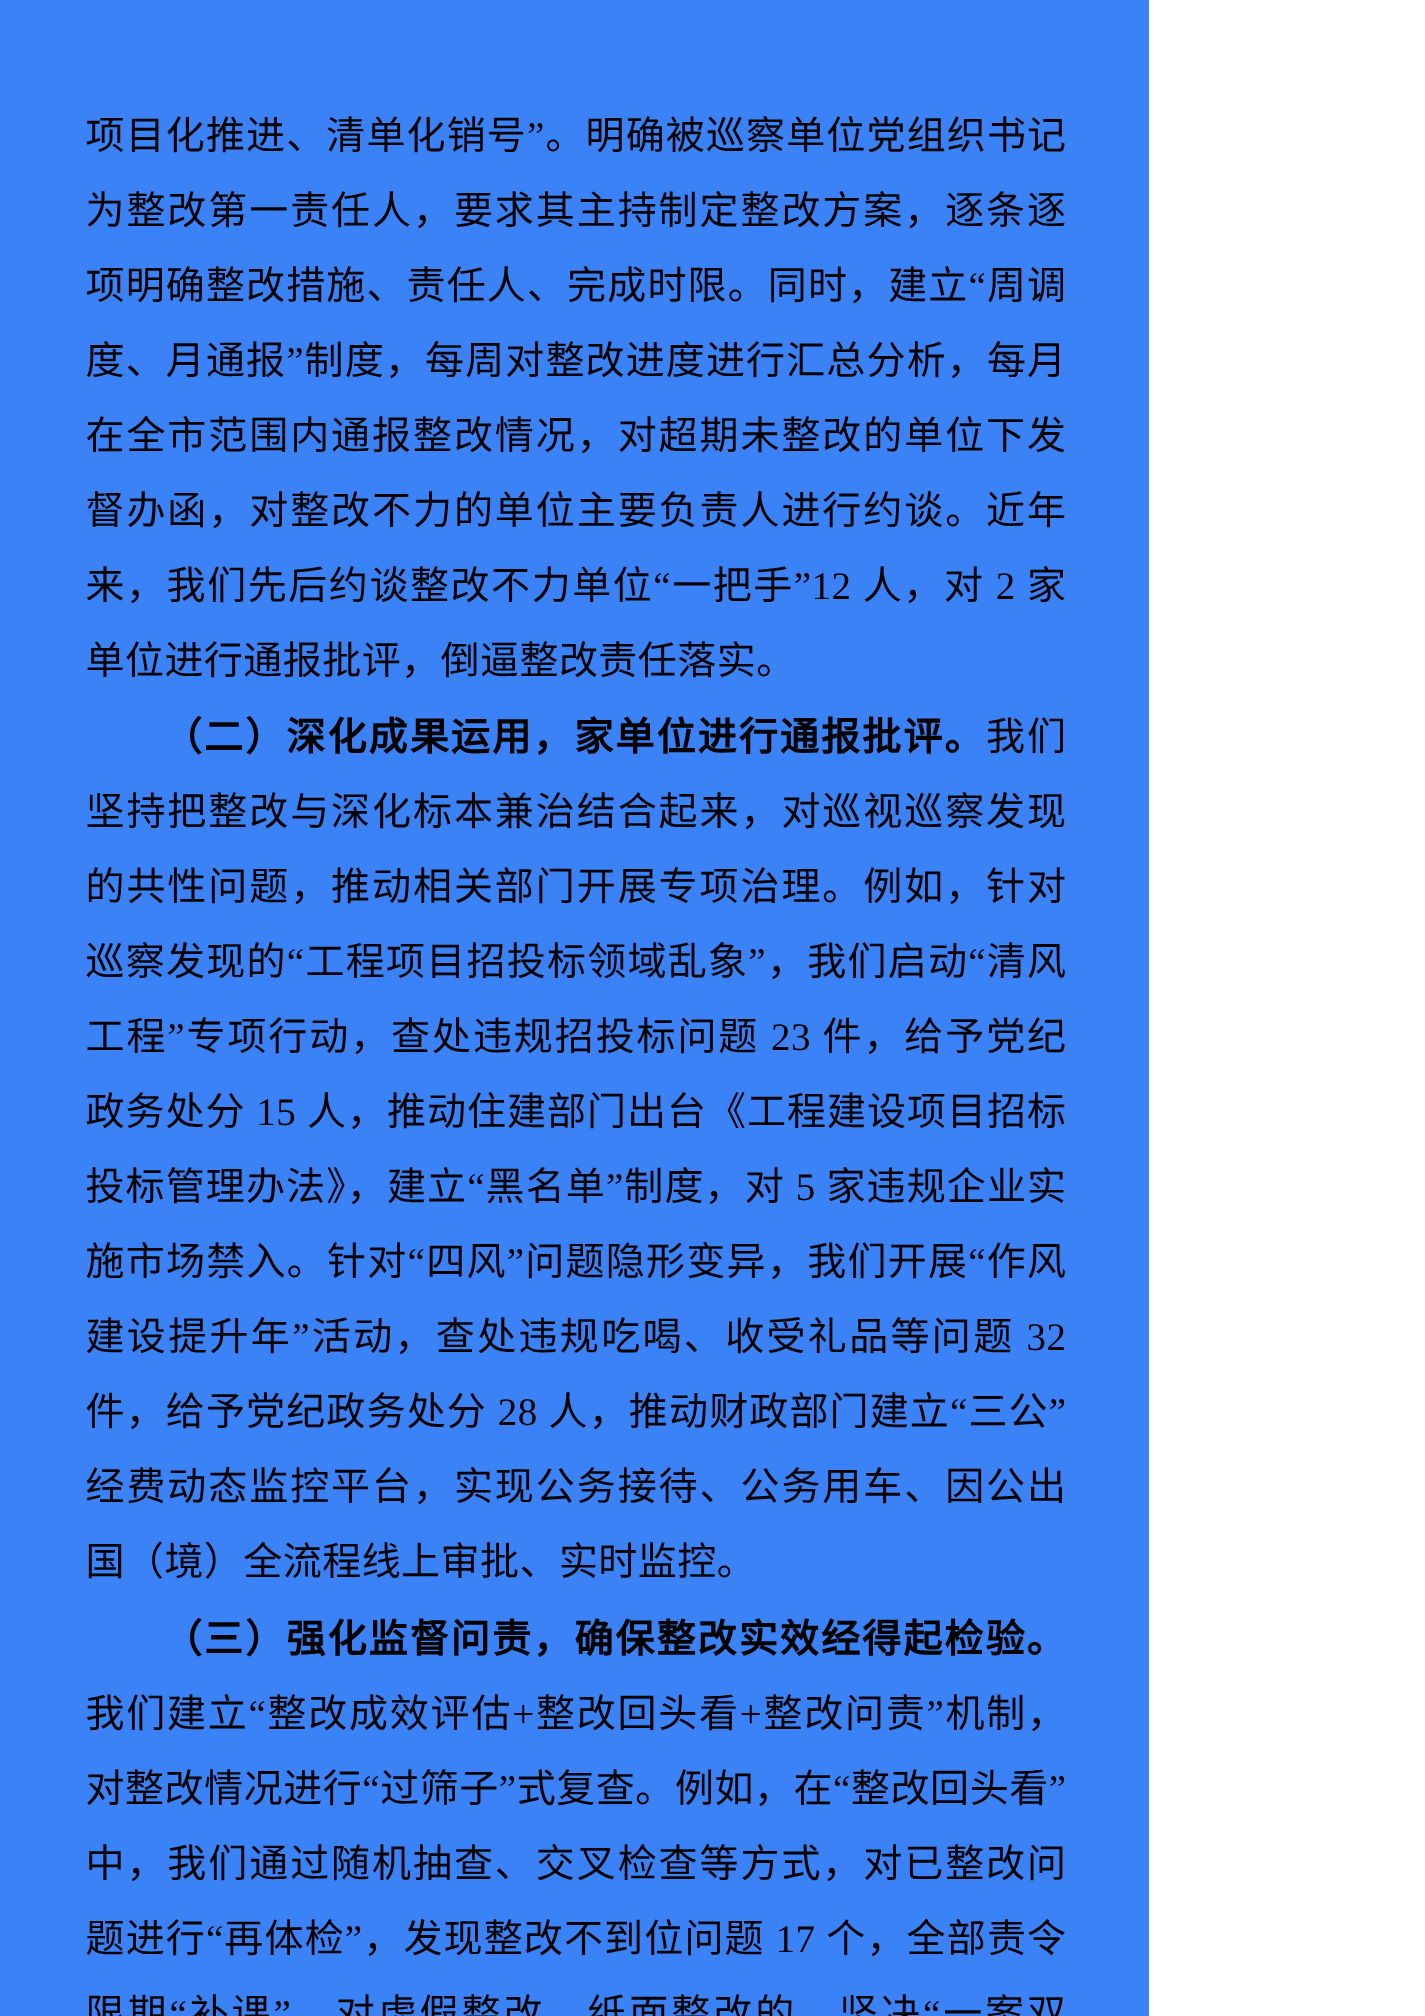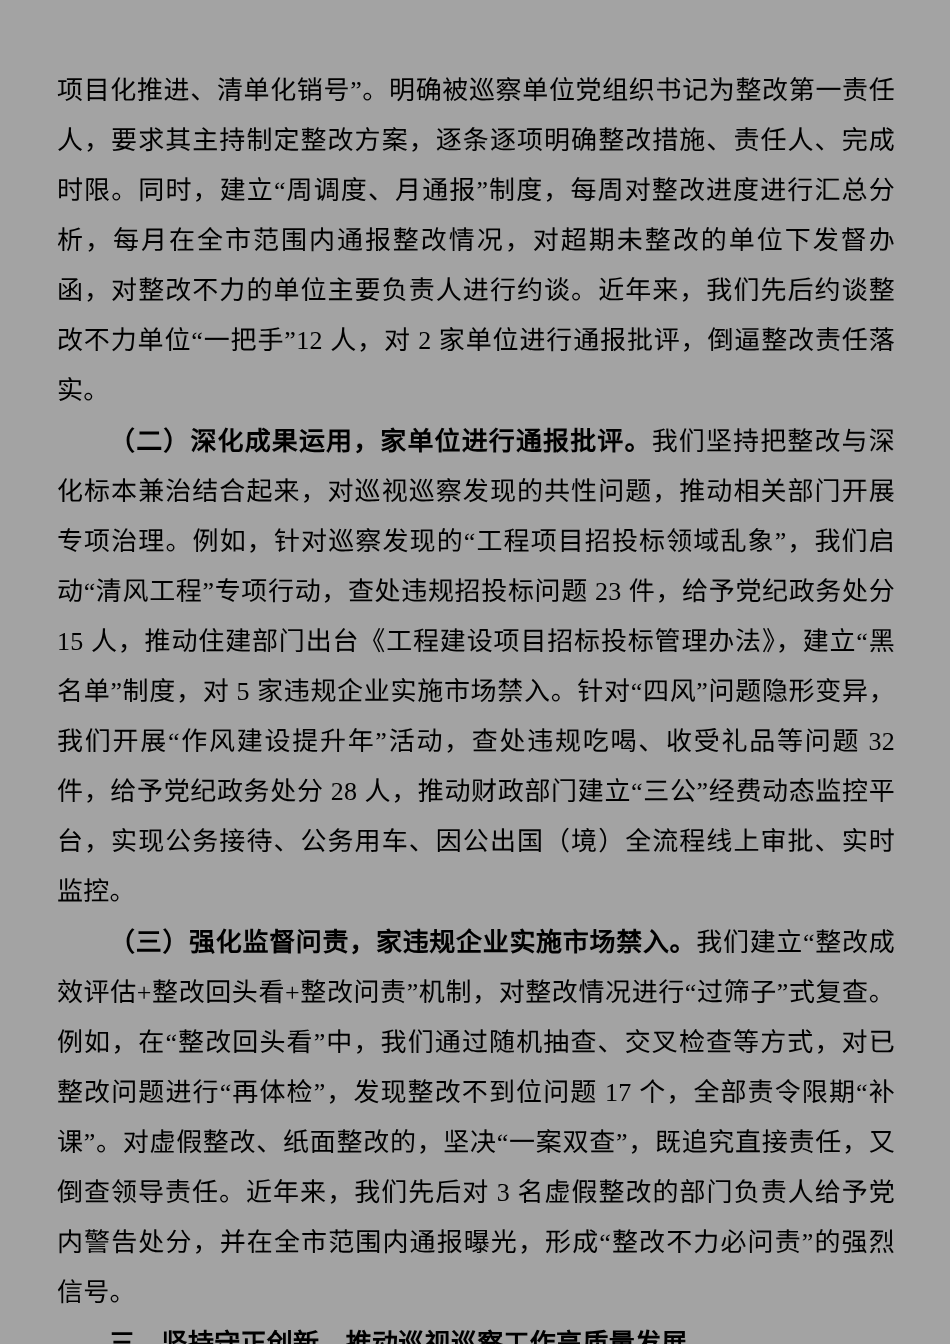--- a/index.html
+++ b/index.html
@@ -8,24 +8,24 @@
     background: #ffffff;
   }
   body {
     width: 950px;
     height: 1344px;
     overflow: hidden;
     color: #000000;
   }
   .page {
     box-sizing: border-box;
-    width: 950px;
+    width: 766px;
     height: 1344px;
     padding: 66px 55px 40px 57px;
-    background: #a3a3a3;
+    background: #3b82f6;
   }
   .para {
     margin: 0;
     font-family: "Liberation Serif", "DejaVu Serif", serif;
     font-size: 26px;
     line-height: 50px;
     color: #000000;
     text-align: justify;
     text-justify: inter-ideograph;
     text-indent: 2em;
@@ -50,20 +50,20 @@
 
   <p class="para continuation">
     <span>项目化推进、清单化销号”。明确被巡察单位党组织书记为整改第一责任人，要求其主持制定整改方案，逐条逐项明确整改措施、责任人、完成时限。同时，建立“周调度、月通报”制度，每周对整改进度进行汇总分析，每月在全市范围内通报整改情况，对超期未整改的单位下发督办函，对整改不力的单位主要负责人进行约谈。近年来，我们先后约谈整改不力单位“一把手”12 人，对 2 家单位进行通报批评，倒逼整改责任落实。</span>
   </p>
 
   <p class="para">
     <span class="lead">（二）深化成果运用，家单位进行通报批评。</span><span>我们坚持把整改与深化标本兼治结合起来，对巡视巡察发现的共性问题，推动相关部门开展专项治理。例如，针对巡察发现的“工程项目招投标领域乱象”，我们启动“清风工程”专项行动，查处违规招投标问题 23 件，给予党纪政务处分 15 人，推动住建部门出台《工程建设项目招标投标管理办法》，建立“黑名单”制度，对 5 家违规企业实施市场禁入。针对“四风”问题隐形变异，我们开展“作风建设提升年”活动，查处违规吃喝、收受礼品等问题 32 件，给予党纪政务处分 28 人，推动财政部门建立“三公”经费动态监控平台，实现公务接待、公务用车、因公出国（境）全流程线上审批、实时监控。</span>
   </p>
 
   <p class="para">
-    <span class="lead">（三）强化监督问责，家违规企业实施市场禁入。</span><span>我们建立“整改成效评估+整改回头看+整改问责”机制，对整改情况进行“过筛子”式复查。例如，在“整改回头看”中，我们通过随机抽查、交叉检查等方式，对已整改问题进行“再体检”，发现整改不到位问题 17 个，全部责令限期“补课”。对虚假整改、纸面整改的，坚决“一案双查”，既追究直接责任，又倒查领导责任。近年来，我们先后对 3 名虚假整改的部门负责人给予党内警告处分，并在全市范围内通报曝光，形成“整改不力必问责”的强烈信号。</span>
+    <span class="lead">（三）强化监督问责，确保整改实效经得起检验。</span><span>我们建立“整改成效评估+整改回头看+整改问责”机制，对整改情况进行“过筛子”式复查。例如，在“整改回头看”中，我们通过随机抽查、交叉检查等方式，对已整改问题进行“再体检”，发现整改不到位问题 17 个，全部责令限期“补课”。对虚假整改、纸面整改的，坚决“一案双查”，既追究直接责任，又倒查领导责任。近年来，我们先后对 3 名虚假整改的部门负责人给予党内警告处分，并在全市范围内通报曝光，形成“整改不力必问责”的强烈信号。</span>
   </p>
 
   <p class="para heading">
     <span>三、坚持守正创新，推动巡视巡察工作高质量发展</span>
   </p>
 
 </div>
 
 </body></html>

